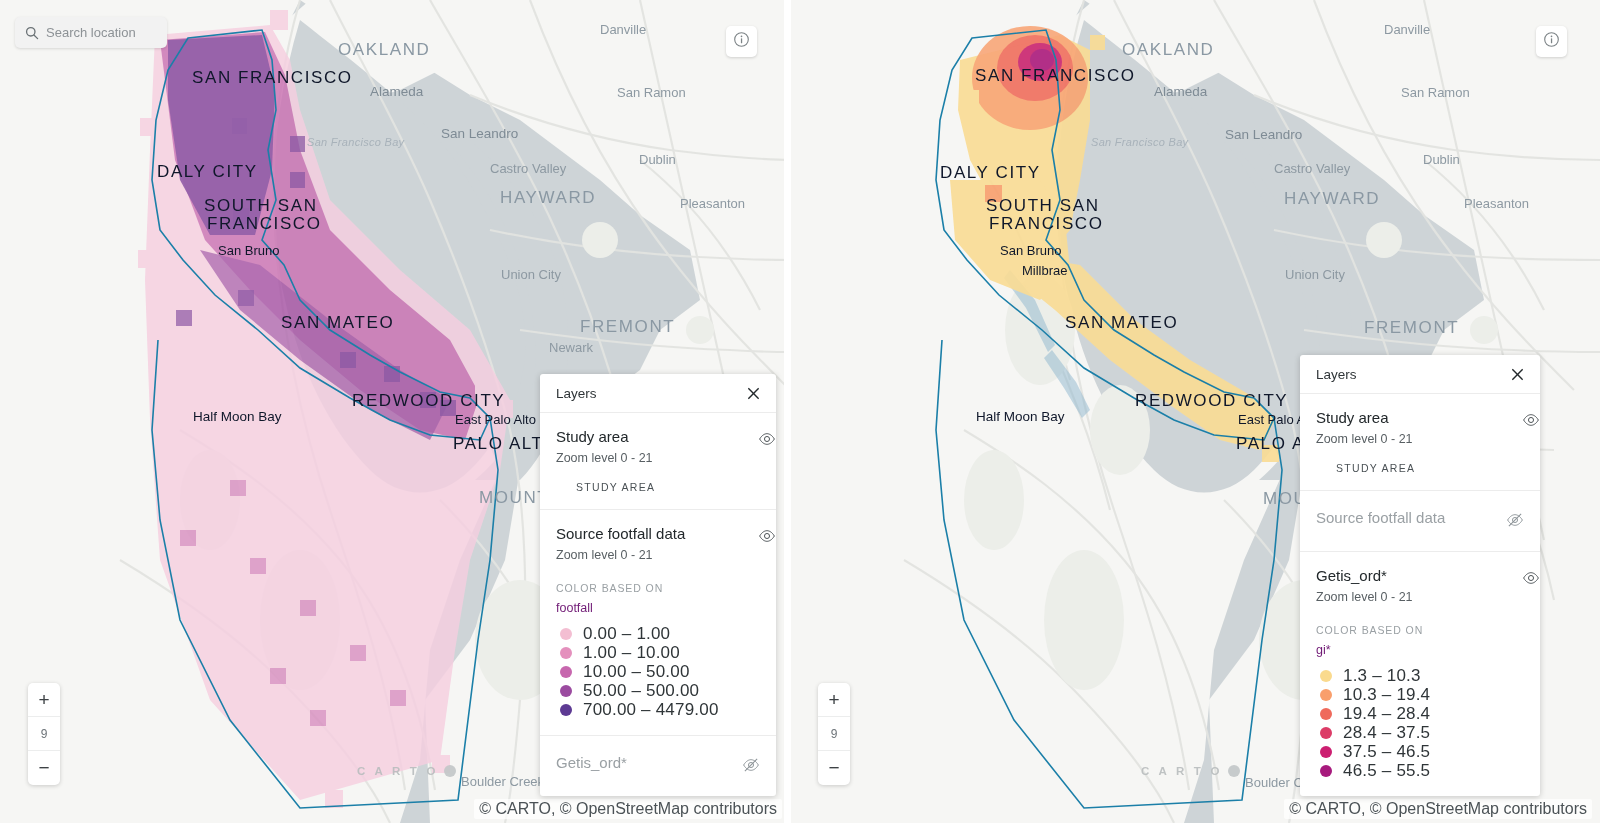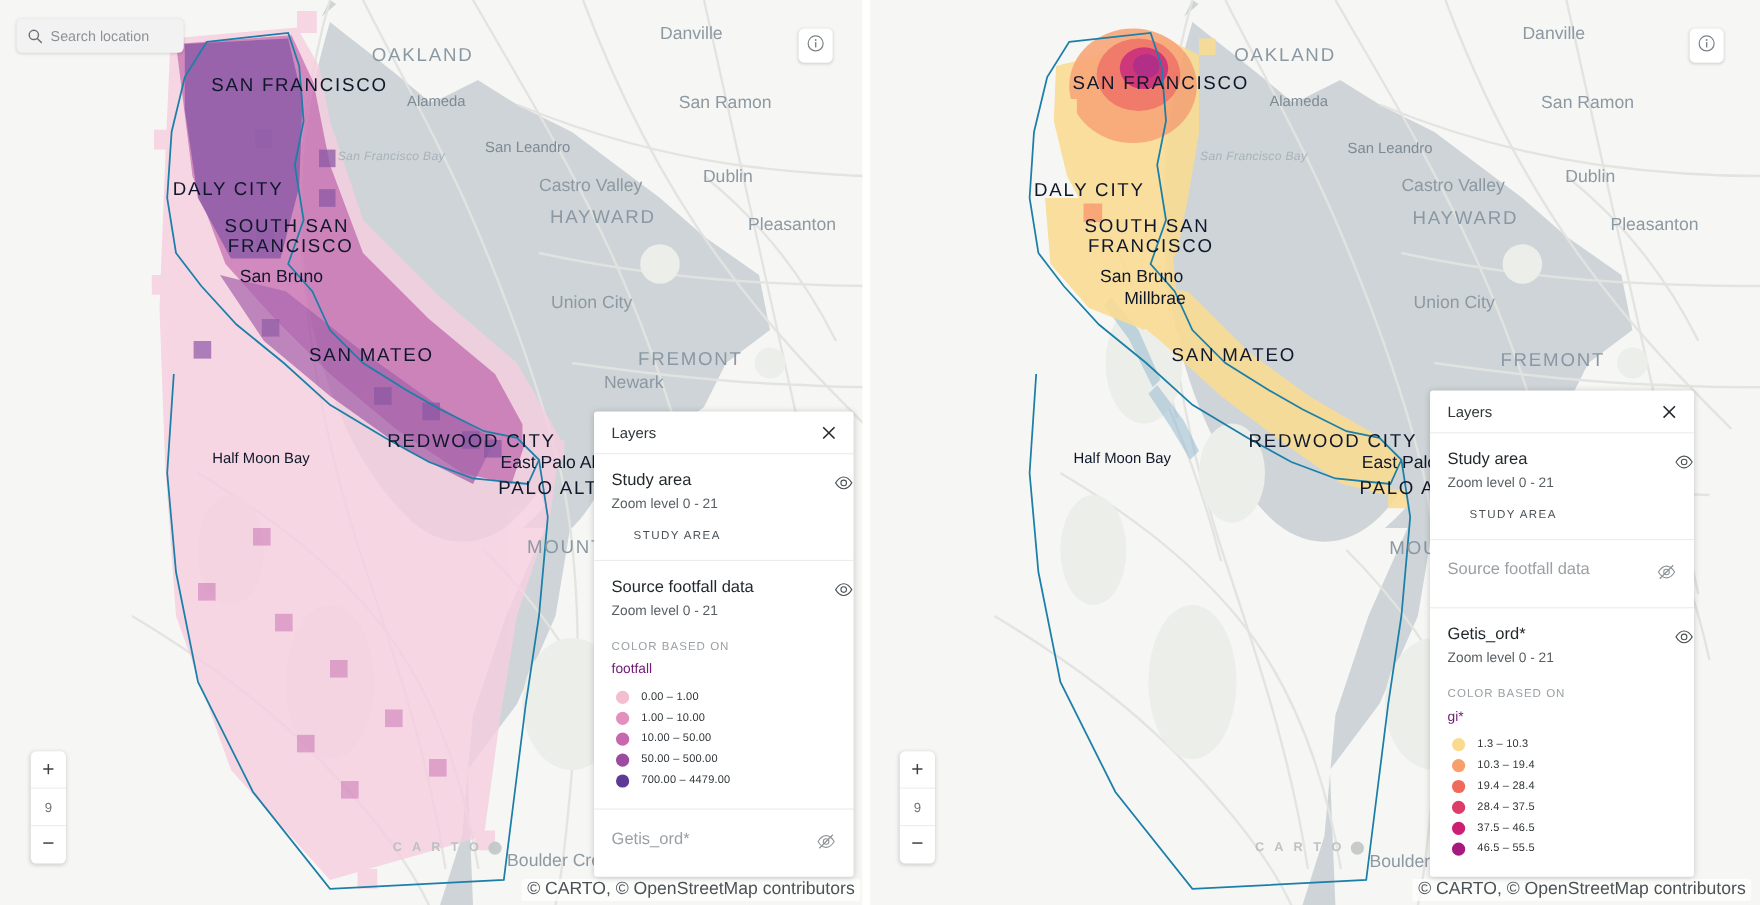--- a/index.html
+++ b/index.html
@@ -32,21 +32,21 @@
   
   .lbl {
     position: absolute;
     color: #77838c;
     white-space: nowrap;
     pointer-events: none;
     font-family: "Liberation Sans", sans-serif;
   }
   .lbl.city-big { font-size: 17px; letter-spacing: 1.6px; color:#8a98a3; font-weight:400;}
   .lbl.city-mid { font-size: 13.5px; color: #7e8b95; }
-  .lbl.city-sm  { font-size: 16px; color: #8d99a2; }
+  .lbl.city-sm  { font-size: 13px; color: #8d99a2; }
   .lbl.water-lbl{ font-size: 11px; font-style: italic; color:#a8b2ba; letter-spacing:.3px;}
   .lbl.faded { color: #0f172a; }
 
   
   .search-box {
     position: absolute; top: 17px; left: 15px; z-index: 30;
     width: 152px; height: 31px;
     background: #f2f2f2; border-radius: 5px;
     display: flex; align-items: center; gap: 7px; padding: 0 10px;
     box-shadow: 0 1px 3px rgba(0,0,0,.13);
@@ -131,21 +131,21 @@
 
   .cbo-label {
     margin-top: 20px;
     font-size: 10.5px; letter-spacing: .9px; color: #9aa0a4;
   }
   .cbo-field { margin-top: 7px; font-size: 12.5px; color:#701a75; }
 
   .legend { margin-top: 9px; }
   .legend-item { display:flex; align-items:center; gap: 11px; height: 19px; }
   .swatch { width: 12px; height: 12px; border-radius: 50%; flex:0 0 auto; margin-left:4px;}
-  .legend-text { font-size: 10px; color:#2f3538; letter-spacing:.2px; }
+  .legend-text { font-size: 17px; color:#2f3538; letter-spacing:.2px; }
 
   .section-collapsed { padding: 18px 16px 18px 16px; }
 </style>
 </head>
 <body>
 
 <div class="app">
 
   <div class="map-pane left" id="pane-left">
     <div class="basemap">

